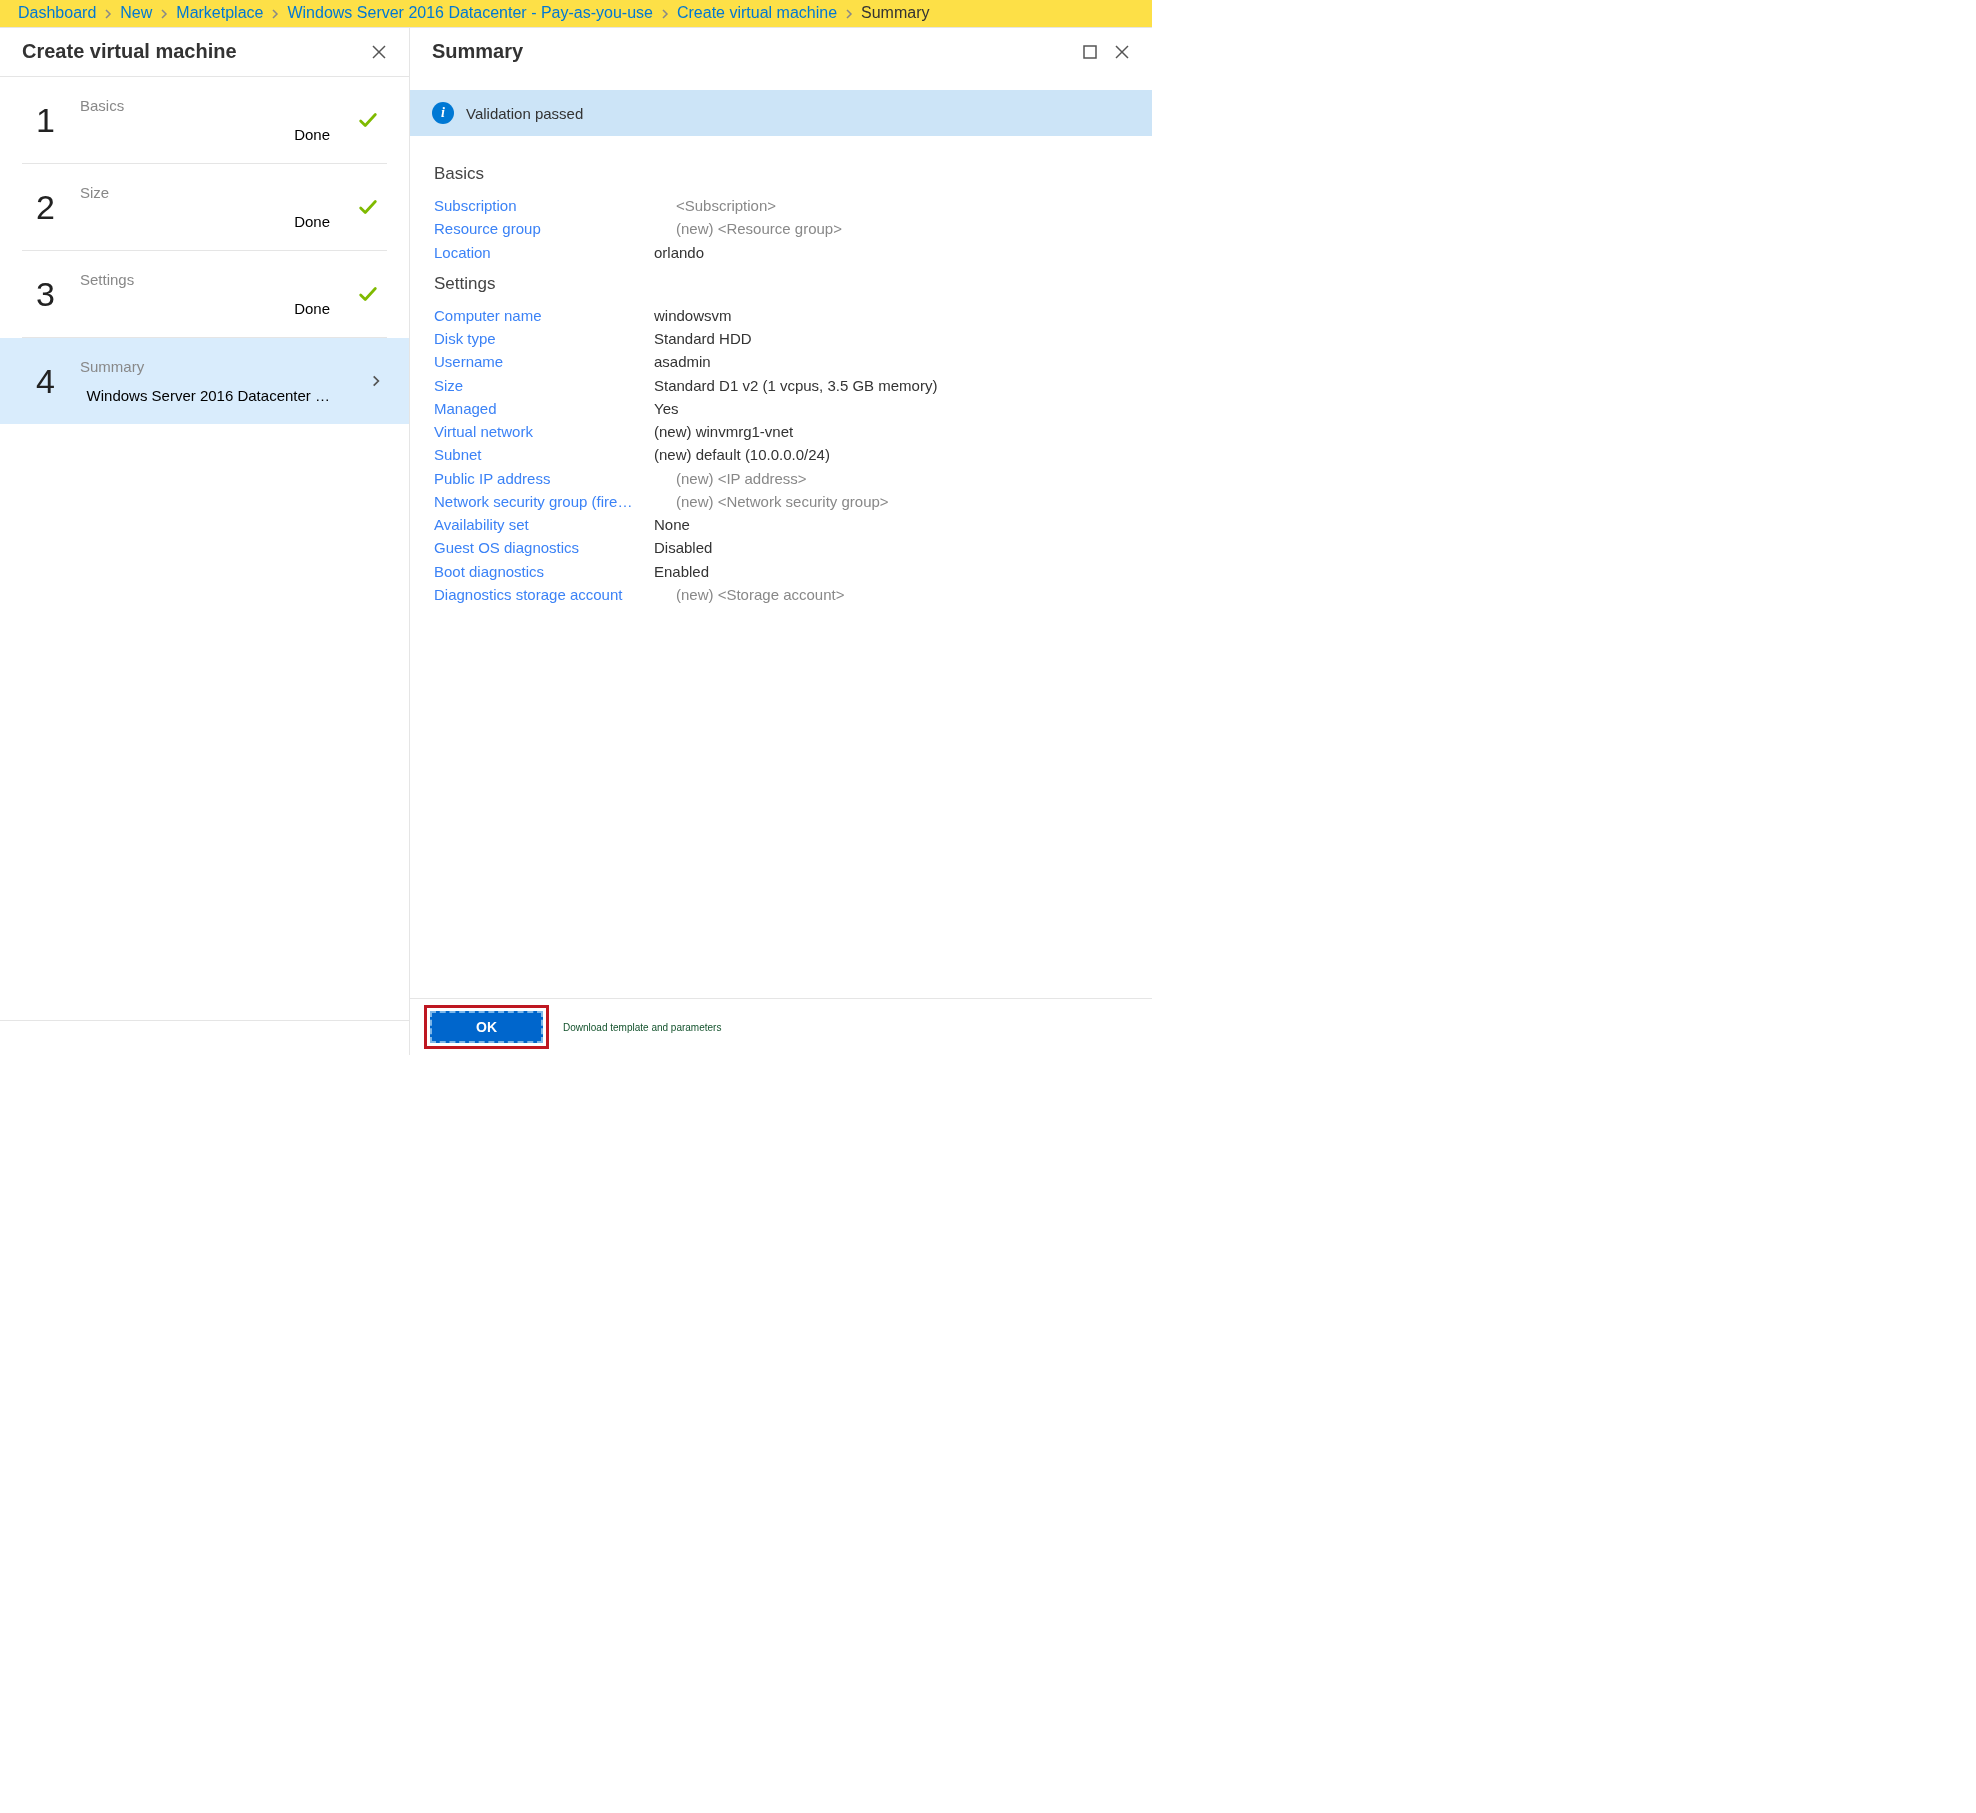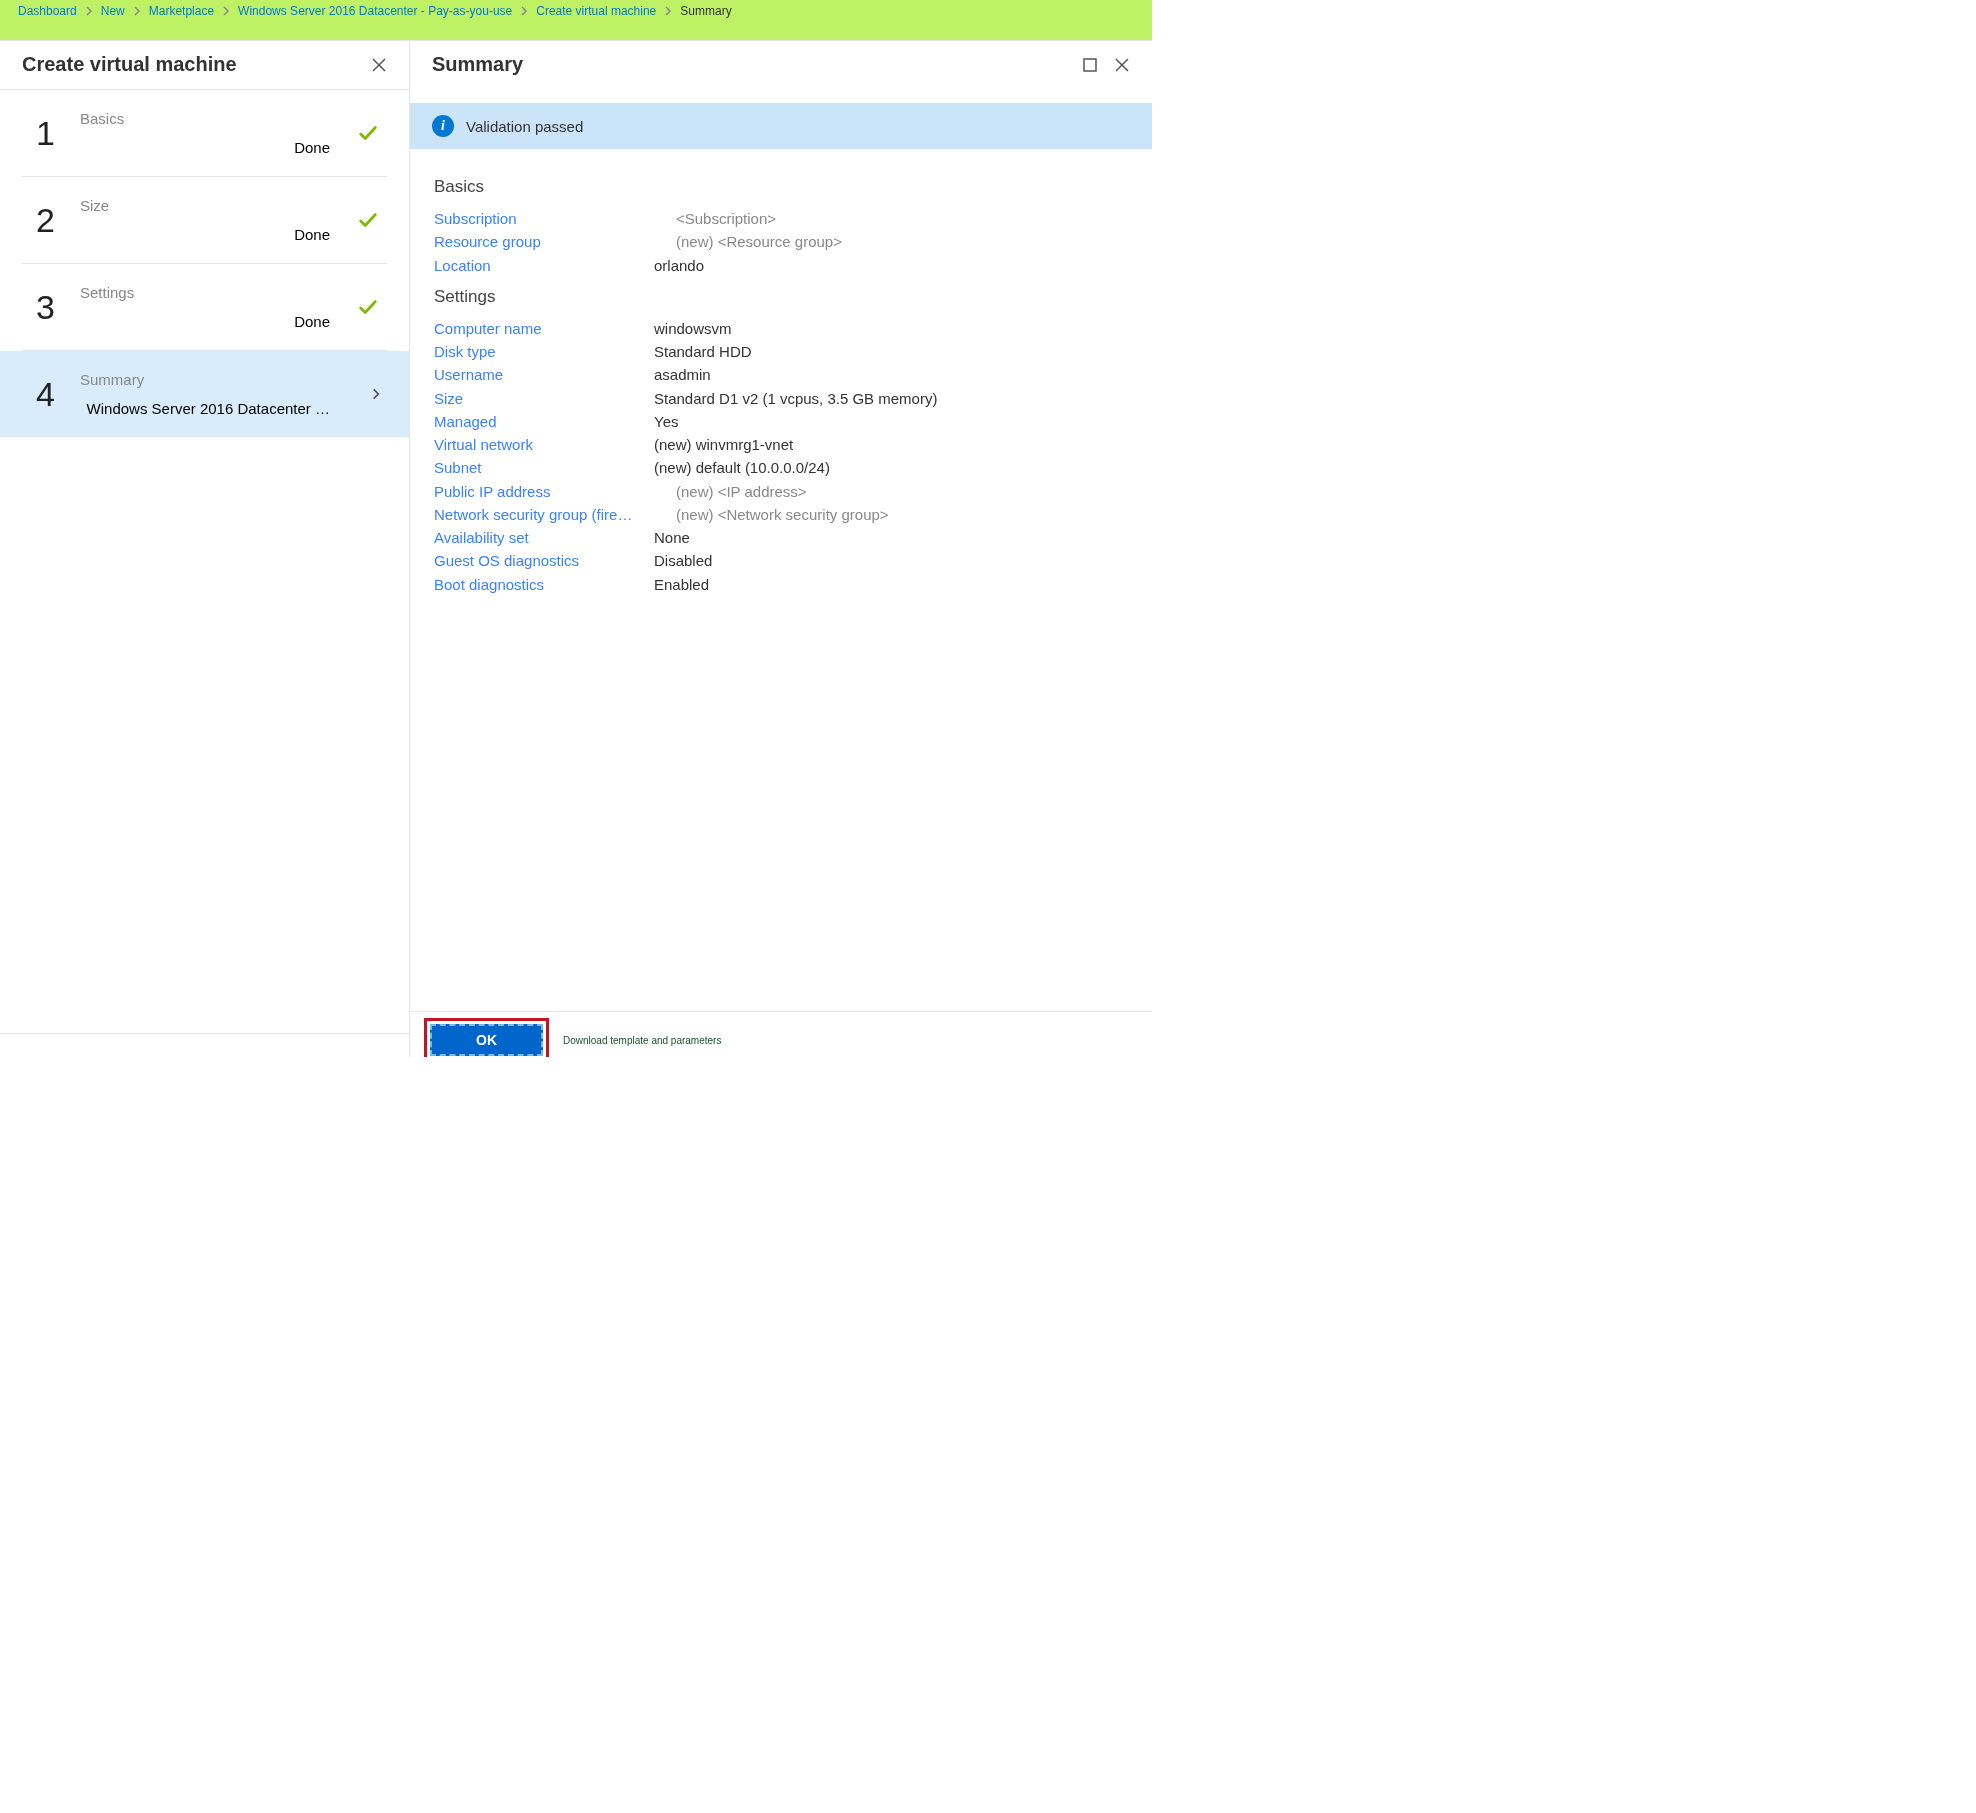--- a/index.html
+++ b/index.html
@@ -9,24 +9,24 @@
     font-size: 14px;
     color: #333;
     background: #fff;
     width: 1152px;
     height: 1057px;
     overflow: hidden;
   }
 
   
   .breadcrumb-bar {
-    background: #bef264;
+    background: #fde047;
     border-bottom: 1px solid #e5e5e5;
-    padding: 4px 18px 20px 18px;
-    font-size: 12px;
+    padding: 4px 18px 3px 18px;
+    font-size: 16px;
   }
   .breadcrumb-bar .crumb {
     color: #0078d4;
     text-decoration: none;
     cursor: pointer;
   }
   .breadcrumb-bar .crumb.current {
     color: #333;
     cursor: default;
   }
@@ -368,20 +368,24 @@
           <div class="v">None</div>
         </div>
         <div class="kv">
           <div class="k">Guest OS diagnostics</div>
           <div class="v">Disabled</div>
         </div>
         <div class="kv">
           <div class="k">Boot diagnostics</div>
           <div class="v">Enabled</div>
         </div>
+        <div class="kv">
+          <div class="k">Diagnostics storage account</div>
+          <div class="v muted">(new)  &lt;Storage account&gt;</div>
+        </div>
       </div>
 
     <div class="footer">
       <span class="ok-highlight">
         <button class="ok-btn">OK</button>
       </span>
       <span class="download-link">Download template and parameters</span>
     </div>
   </div>
 </div>

